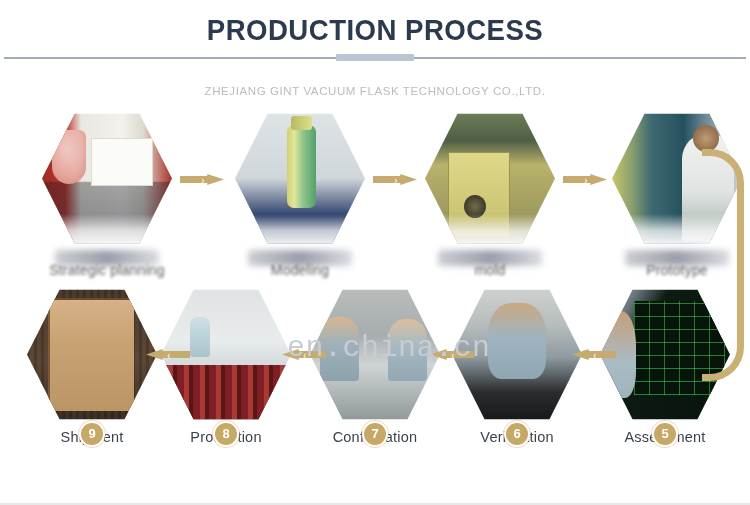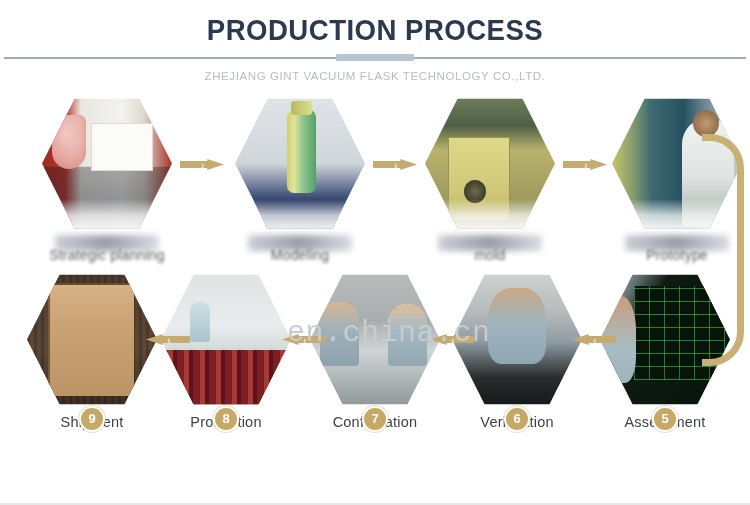--- a/index.html
+++ b/index.html
@@ -54,21 +54,21 @@
     left: 50%;
     transform: translateX(-50%);
     top: 0px;
     width: 78px;
     height: 7px;
     background: #b9c5d1;
     border-radius: 1px;
   }
 
   .page-subtitle {
-    margin-top: 8px;
+    margin-top: 23px;
     font-size: 11.5px;
     letter-spacing: 0.6px;
     color: #b9bcc0;
     font-family: "Liberation Sans", sans-serif;
   }
 
   
   .flow {
     position: relative;
     width: 750px;

